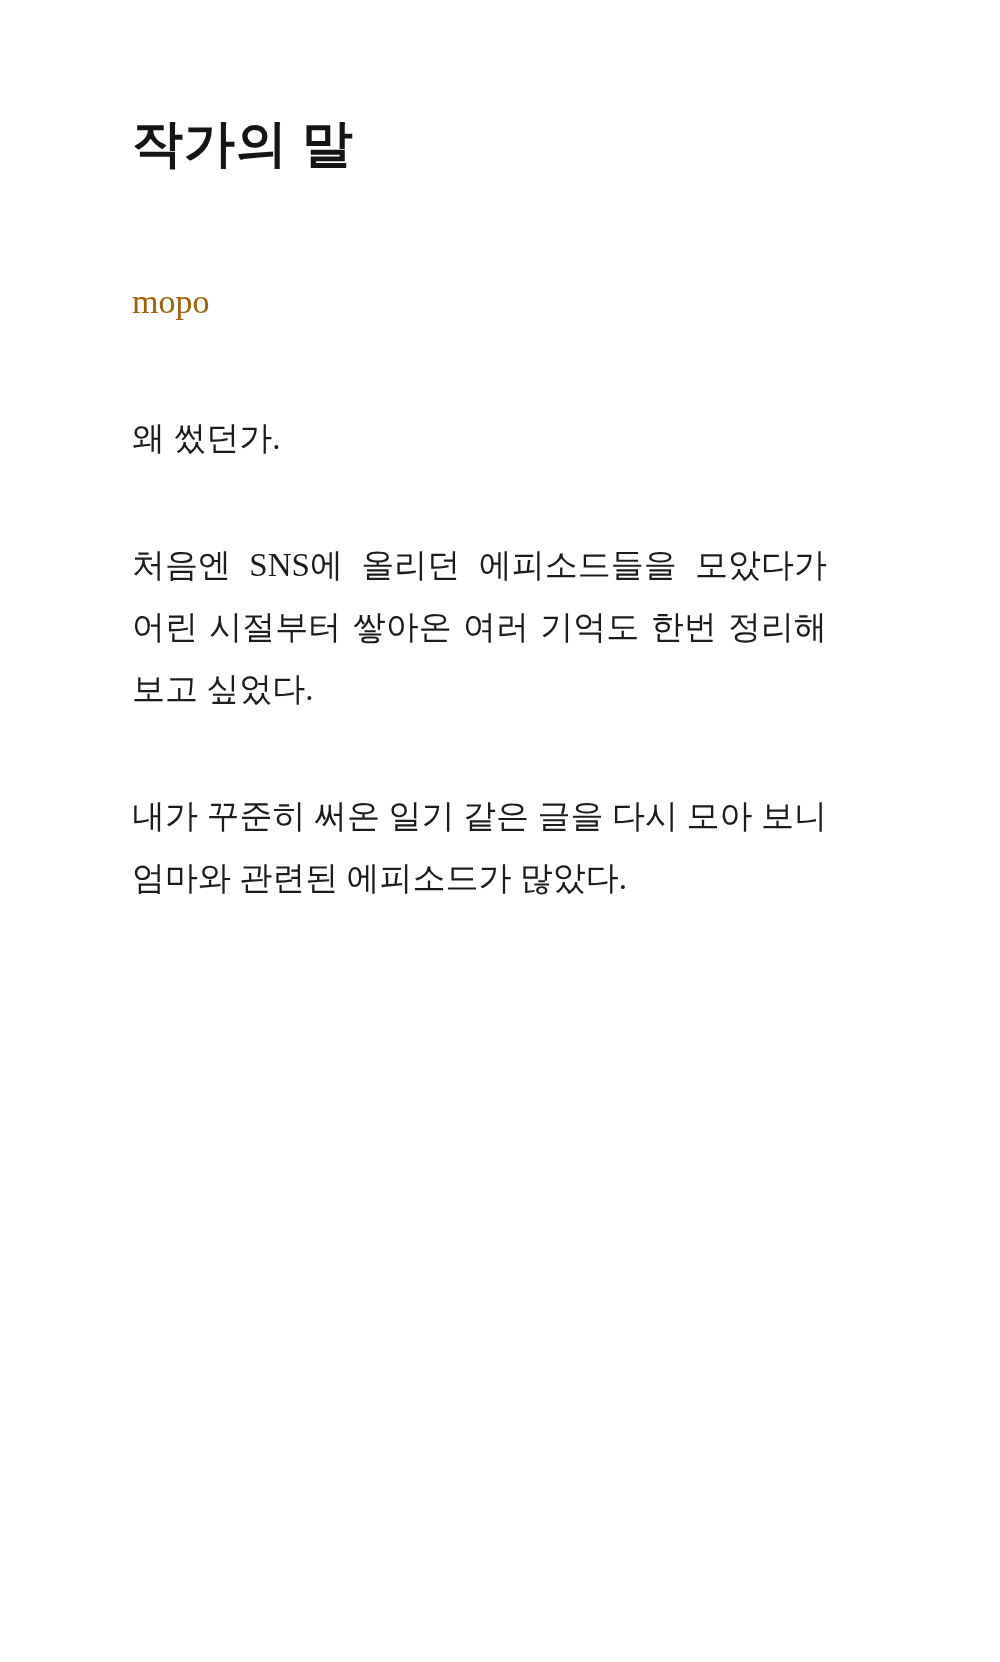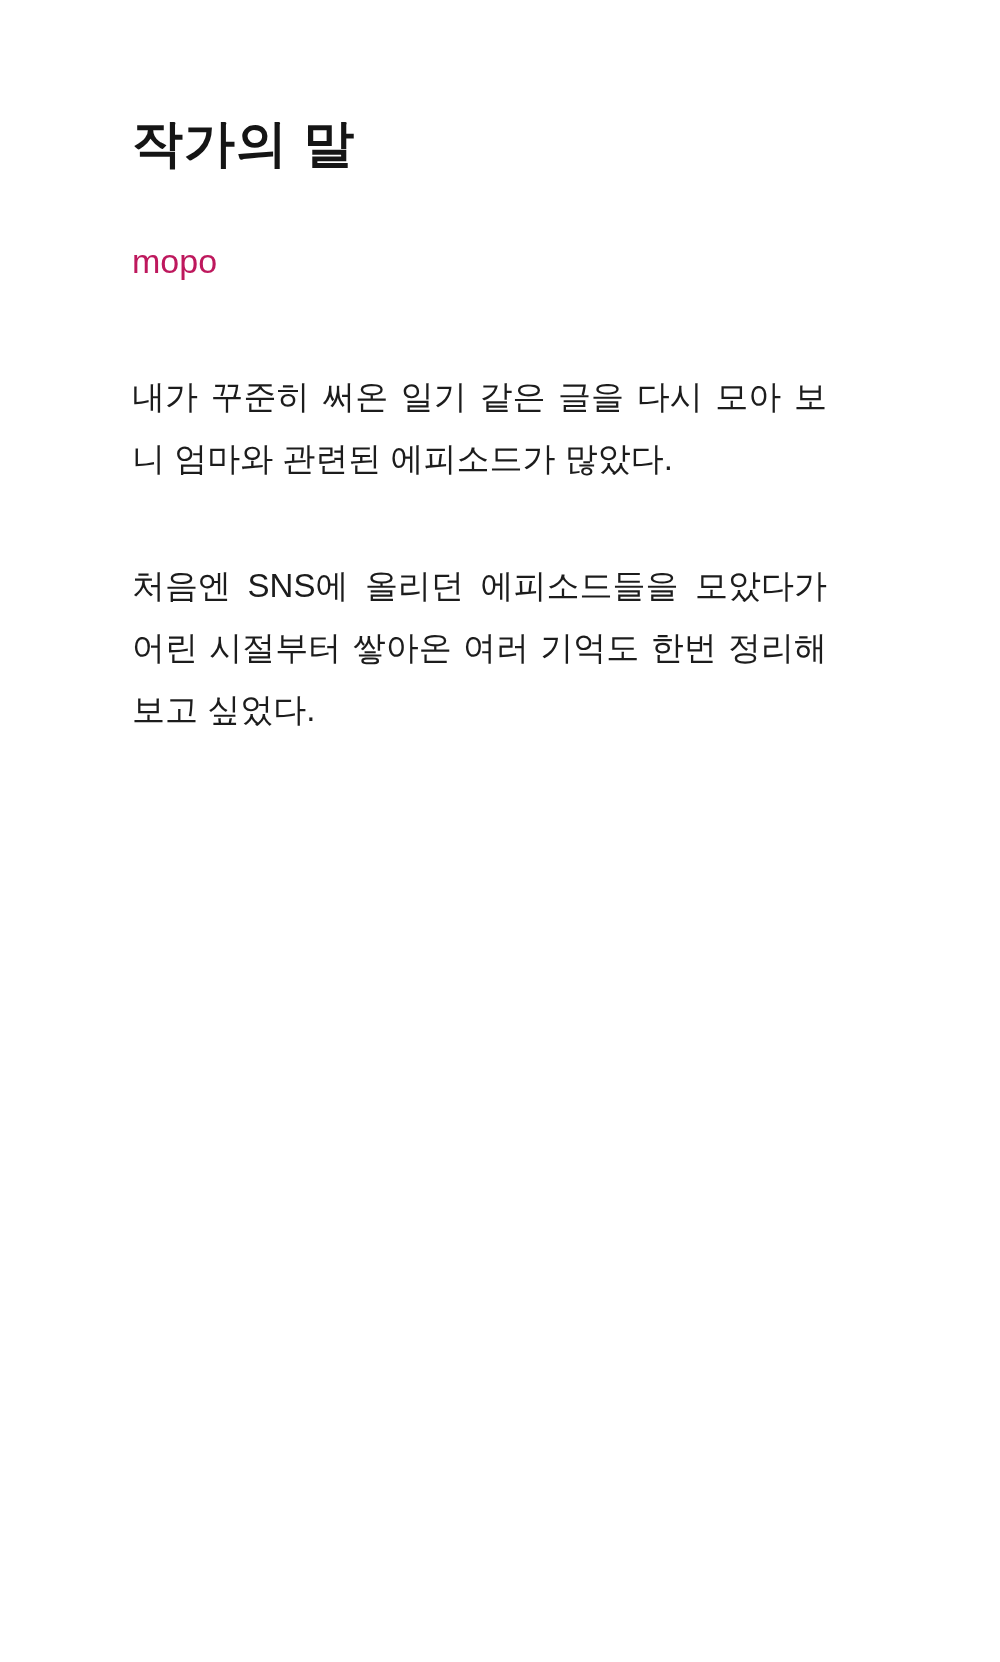--- a/index.html
+++ b/index.html
@@ -6,44 +6,44 @@
     margin: 0;
     padding: 0;
     background: #ffffff;
   }
   .page {
     position: relative;
     width: 1000px;
     height: 1662px;
     background: #ffffff;
     overflow: hidden;
-    font-family: Liberation Sans, sans-serif;
+    font-family: Liberation Serif, serif;
     color: #1c1c1c;
     box-sizing: border-box;
   }
   .content {
     box-sizing: content-box;
     padding-top: 108px;
     padding-left: 132px;
     width: 695px;
   }
   .page-title {
     font-size: 51px;
     line-height: 72px;
     font-weight: 600;
     letter-spacing: 1px;
     color: #151515;
     margin: 0;
   }
   .author {
-    margin-top: 58px;
+    margin-top: 99px;
     font-size: 34px;
     line-height: 46px;
     font-weight: 400;
-    color: #be185d;
+    color: #a16207;
   }
   .body-text {
     margin-top: 82px;
   }
   .body-text p {
     margin: 0 0 65px 0;
     font-size: 33px;
     line-height: 62px;
     font-weight: 400;
     text-align: justify;
@@ -58,18 +58,19 @@
 <body>
 
 <div class="page">
   <div class="content">
 
     <h1 class="page-title">작가의 말</h1>
 
     <div class="author">mopo</div>
 
     <div class="body-text">
+      <p>왜 썼던가.</p>
+      <p>처음엔 SNS에 올리던 에피소드들을 모았다가 어린 시절부터 쌓아온 여러 기억도 한번 정리해 보고 싶었다.</p>
       <p>내가 꾸준히 써온 일기 같은 글을 다시 모아 보니 엄마와 관련된 에피소드가 많았다.</p>
-      <p>처음엔 SNS에 올리던 에피소드들을 모았다가 어린 시절부터 쌓아온 여러 기억도 한번 정리해 보고 싶었다.</p>
     </div>
 
   </div>
 </div>
 
 </body></html>

